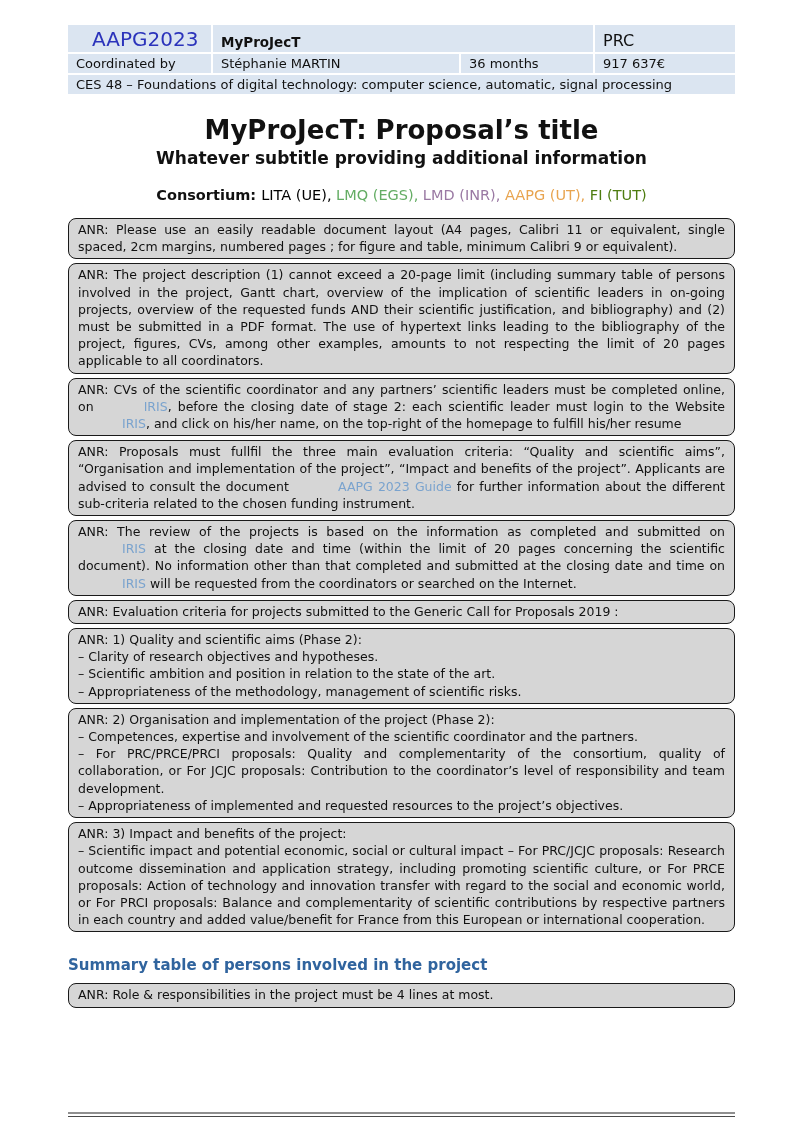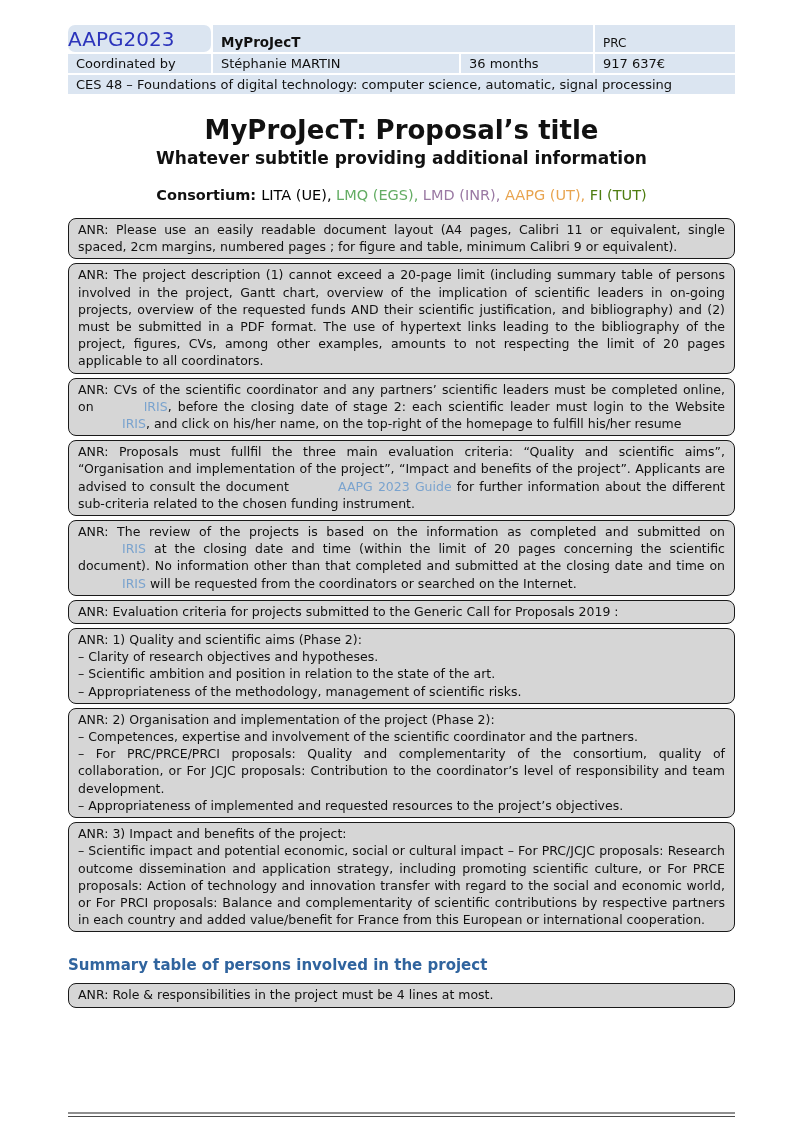--- a/index.html
+++ b/index.html
@@ -12,23 +12,23 @@
   .content { position:absolute; left:68px; top:25px; width:667px; }
 
   
   .header-table {
     display:grid;
     grid-template-columns:143px 246px 132px 1fr;
     gap:2px;
     font-size:13px;
   }
   .hcell { background:#dbe5f1; padding:2px 8px; display:flex; align-items:flex-end; }
-  .cell-call { font-size:20px; color:#2b33bb; padding:2px 0 1px; line-height:24px;border-radius:7px; }
+  .cell-call { font-size:20px; color:#2b33bb; padding:2px 24px 1px; line-height:24px; }
   .cell-project { grid-column:2 / 4; font-weight:bold; font-size:13.5px; }
-  .cell-instrument { font-size:12px; }
+  .cell-instrument { font-size:16px; }
   .cell-committee { grid-column:1 / 5; }
 
   
   .title-block { margin-top:21px; text-align:center; }
   .main-title { font-size:26px; font-weight:bold; line-height:30px; }
   .subtitle { font-size:17px; font-weight:bold; margin-top:3px; }
   .consortium { margin-top:19px; font-size:14.5px; }
   .consortium .label { font-weight:bold; margin-right:0.35em; }
   .pc0 { color:#000000; } .pc1 { color:#64ad64; } .pc2 { color:#9a79a3; }
   .pc3 { color:#e8a44f; } .pc4 { color:#4d7c0f; }

